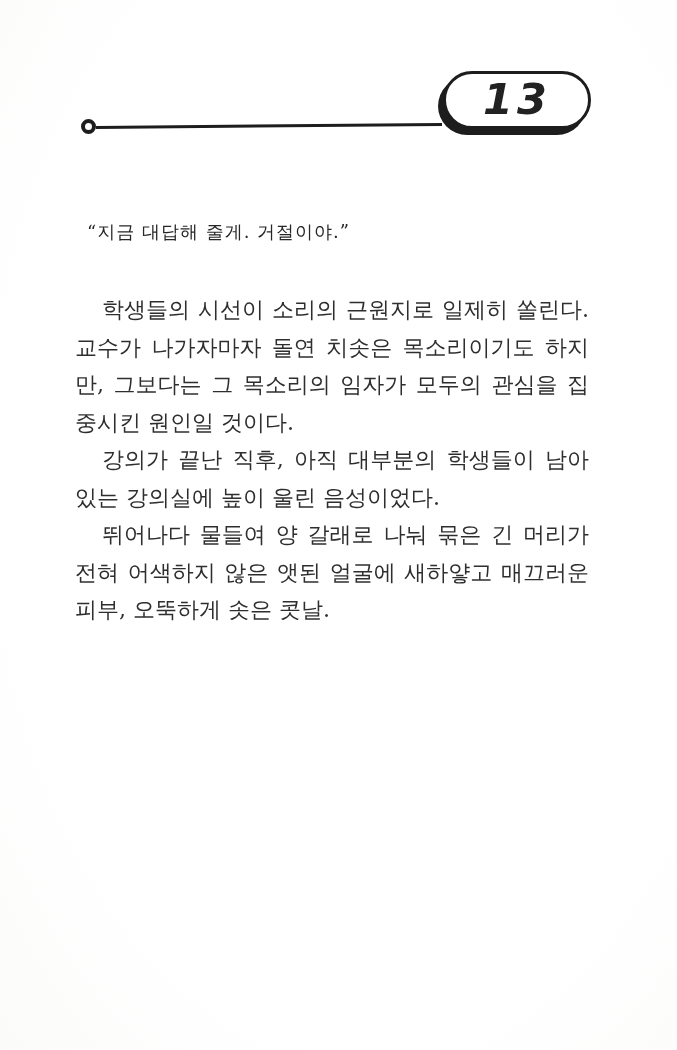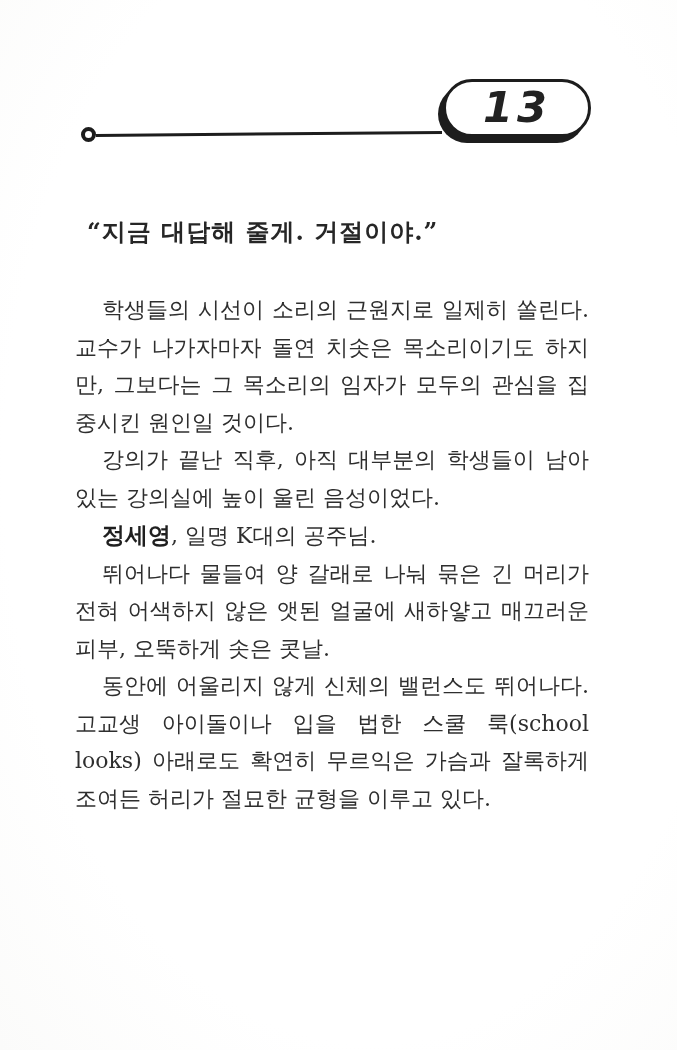--- a/index.html
+++ b/index.html
@@ -10,21 +10,21 @@
     color: #2e2e2e;
   }
   .page {
     position: relative;
     width: 677px; height: 1050px;
     overflow: hidden;
     background: radial-gradient(ellipse at 55% 45%, #ffffff 70%, #fbfbfa 100%);
   }
 
   
-  .header { position: absolute; left: 0; top: 8px; width: 605px; height: 160px; }
+  .header { position: absolute; left: 0; top: 0; width: 605px; height: 160px; }
   .page-number-capsule {
     position: absolute; left: 443px; top: 71px;
     width: 142px; height: 52px;
     border: 3px solid #1d1d1d;
     border-radius: 30px;
     background: #ffffff;
     box-shadow: -5px 6px 0 #1d1d1d;
     display: flex; align-items: center; justify-content: center;
   }
   .page-number {
@@ -54,23 +54,23 @@
   
   .text-block {
     position: absolute; left: 75px; top: 211px;
     width: 514px;
     font-size: 22px;
     line-height: 37.5px;
     text-align: justify;
   }
   .chapter-quote {
     margin: 0 0 39px 0;
-    font-size: 24px;
+    font-size: 18px;
     line-height: 41px;
-    font-weight: 700;
+    font-weight: 400;
     letter-spacing: 1px;
     text-indent: 12px;
     color: #262626;
   }
   .para { margin: 0; text-indent: 27px; }
   .gap-above { margin-top: 36px; }
   .character-line { margin: 0; text-indent: 27px; }
   .character-name { font-weight: 700; font-size: 23px; color: #1f1f1f; }
   .character-rest { font-weight: 400; }
 
@@ -87,23 +87,21 @@
     <div class="header-rule-ring"></div>
     <div class="page-number-capsule">
       <span class="page-number">13</span>
     </div>
   </div>
 
   <div class="text-block">
     <p class="chapter-quote">“지금 대답해 줄게. 거절이야.”</p>
     <p class="para">학생들의 시선이 소리의 근원지로 일제히 쏠린다. 교수가 나가자마자 돌연 치솟은 목소리이기도 하지만, 그보다는 그 목소리의 임자가 모두의 관심을 집중시킨 원인일 것이다.</p>
     <p class="para">강의가 끝난 직후, 아직 대부분의 학생들이 남아 있는 강의실에 높이 울린 음성이었다.</p>
-    <p class="character-line gap-above"><span class="character-name">정세영</span><span class="character-rest">, 일명 K대의 공주님.</span></p>
     <p class="para">뛰어나다 물들여 양 갈래로 나눠 묶은 긴 머리가 전혀 어색하지 않은 앳된 얼굴에 새하얗고 매끄러운 피부, 오뚝하게 솟은 콧날.</p>
-    <p class="para">동안에 어울리지 않게 신체의 밸런스도 뛰어나다. 고교생 아이돌이나 입을 법한 스쿨 룩(school looks) 아래로도 확연히 무르익은 가슴과 잘록하게 조여든 허리가 절묘한 균형을 이루고 있다.</p>
   </div>
 
   <div class="footer">
     
     
   </div>
 
 </div>
 
 </body></html>

